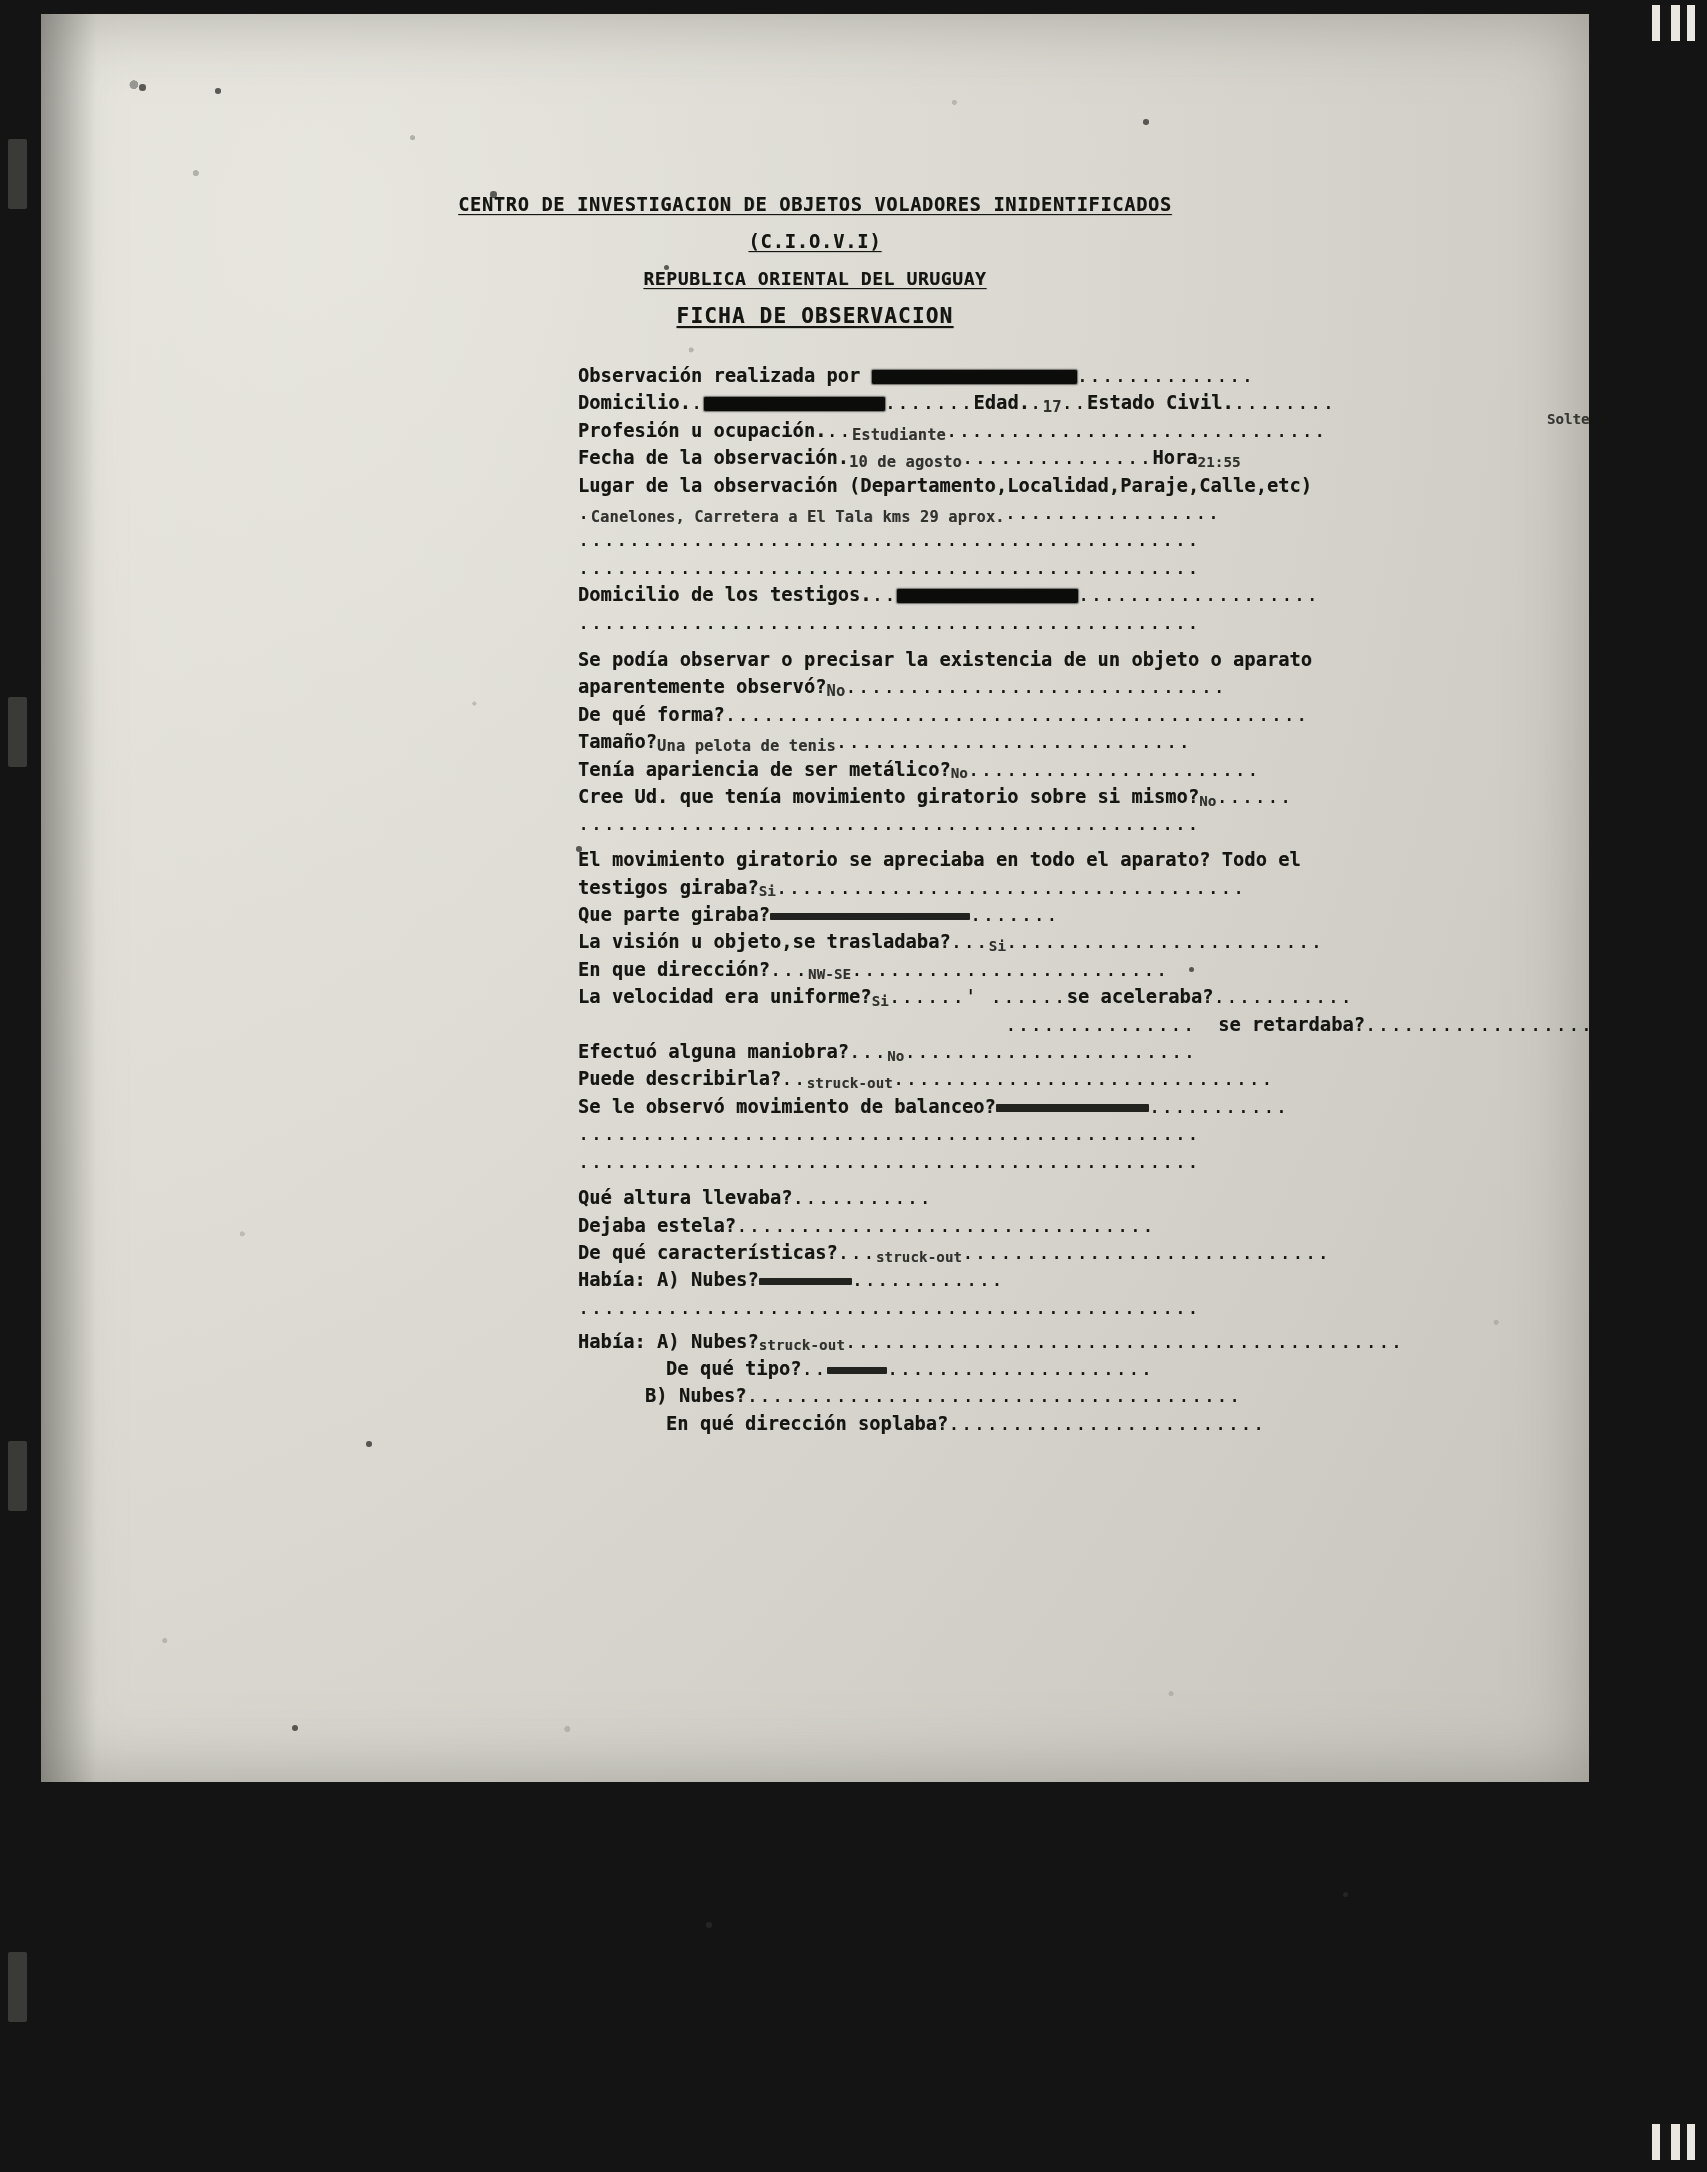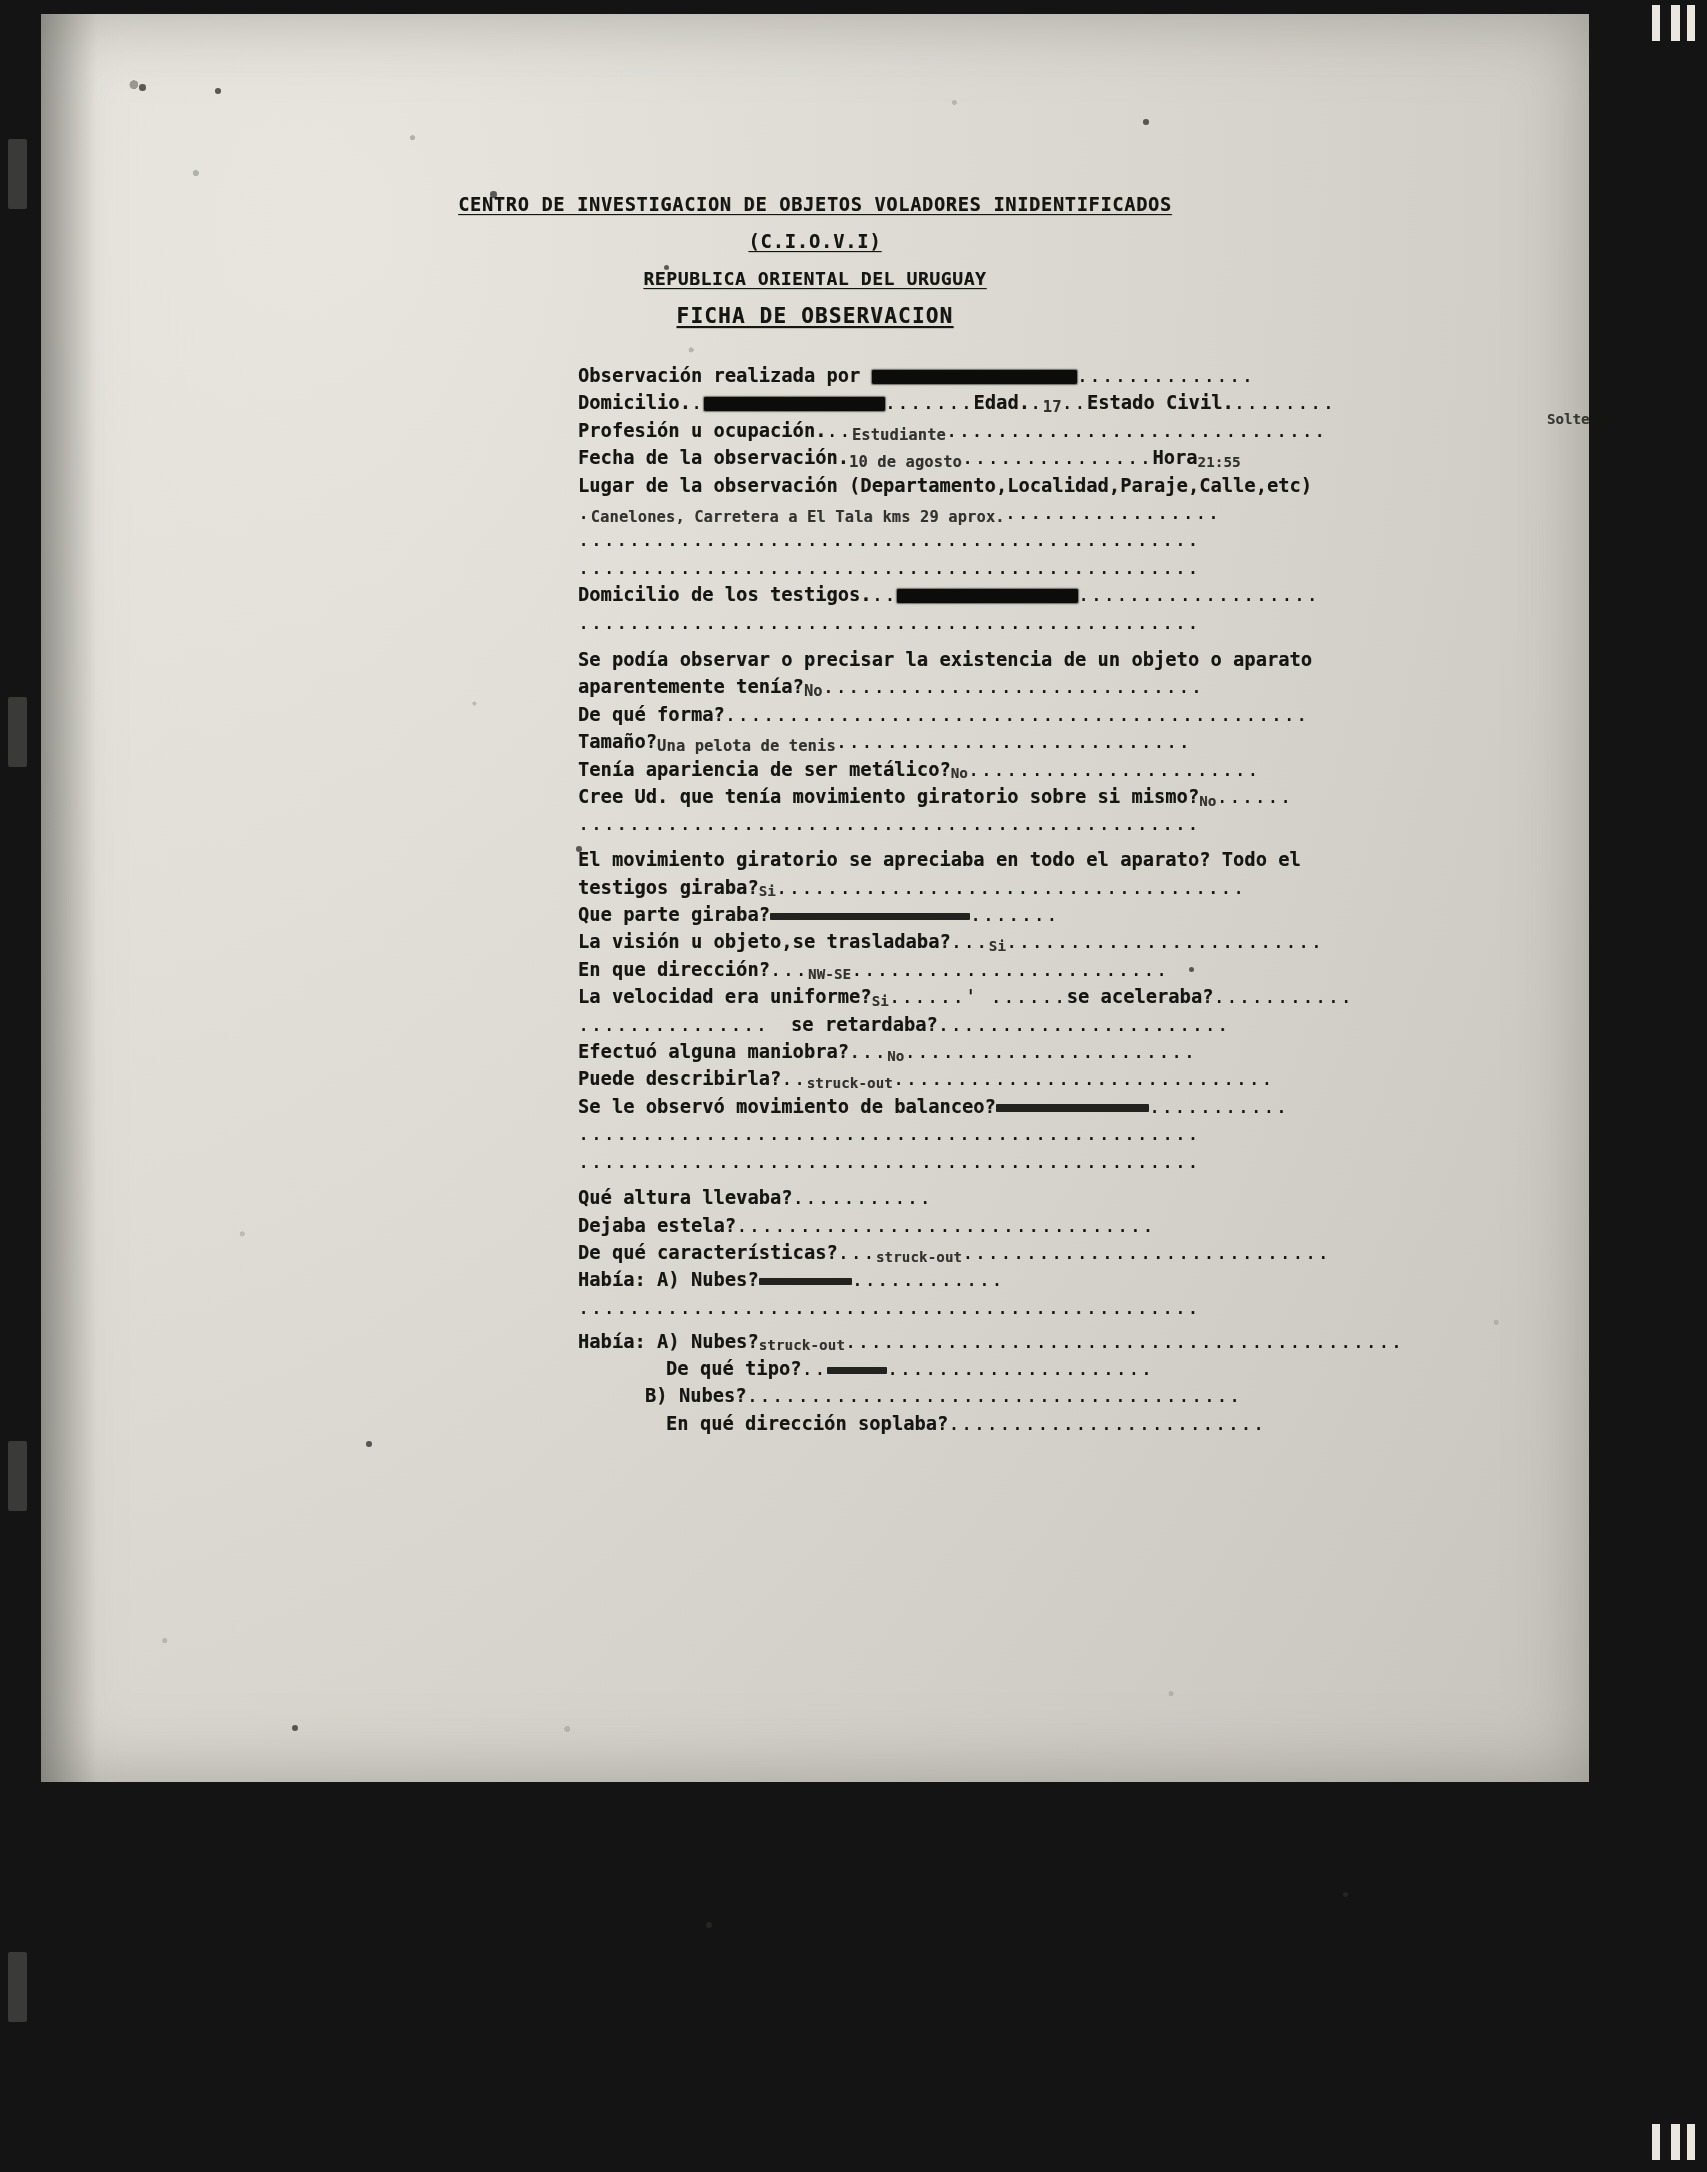--- a/index.html
+++ b/index.html
@@ -175,21 +175,21 @@
   }
   
   .strike {
     display: inline-block;
     background: #121210;
     height: 7.4px;
     border-radius: 0.9px;
     vertical-align: 0.9px;
     opacity: .92;
   }
-  .indent1 { padding-left: 116px; }
+  .indent1 { padding-left: 116px; text-align: right; }
   .indent2 { padding-left: 88px; }
 
   
   .speck {
     position: absolute;
     background: #2b2b28;
     border-radius: 50%;
     z-index: 4;
     opacity: .75;
   }
@@ -264,21 +264,21 @@
         <div class="ln">
           <span class="dots">.................................................</span>
         </div>
 
         <div style="height:10.2px"></div>
 
         <div class="ln">
           <span class="q">Se podía observar o precisar la existencia de un objeto o aparato</span>
         </div>
         <div class="ln">
-          <span class="q">aparentemente tenía?</span><span class="ans">No</span><span class="dots">..............................</span>
+          <span class="q">aparentemente observó?</span><span class="ans">No</span><span class="dots">..............................</span>
         </div>
 
         <div class="ln">
           <span class="q">De qué forma?</span><span class="dots">..............................................</span>
         </div>
 
         <div class="ln">
           <span class="q">Tamaño?</span><span class="ans">Una pelota de tenis</span><span class="dots">............................</span>
         </div>
 

